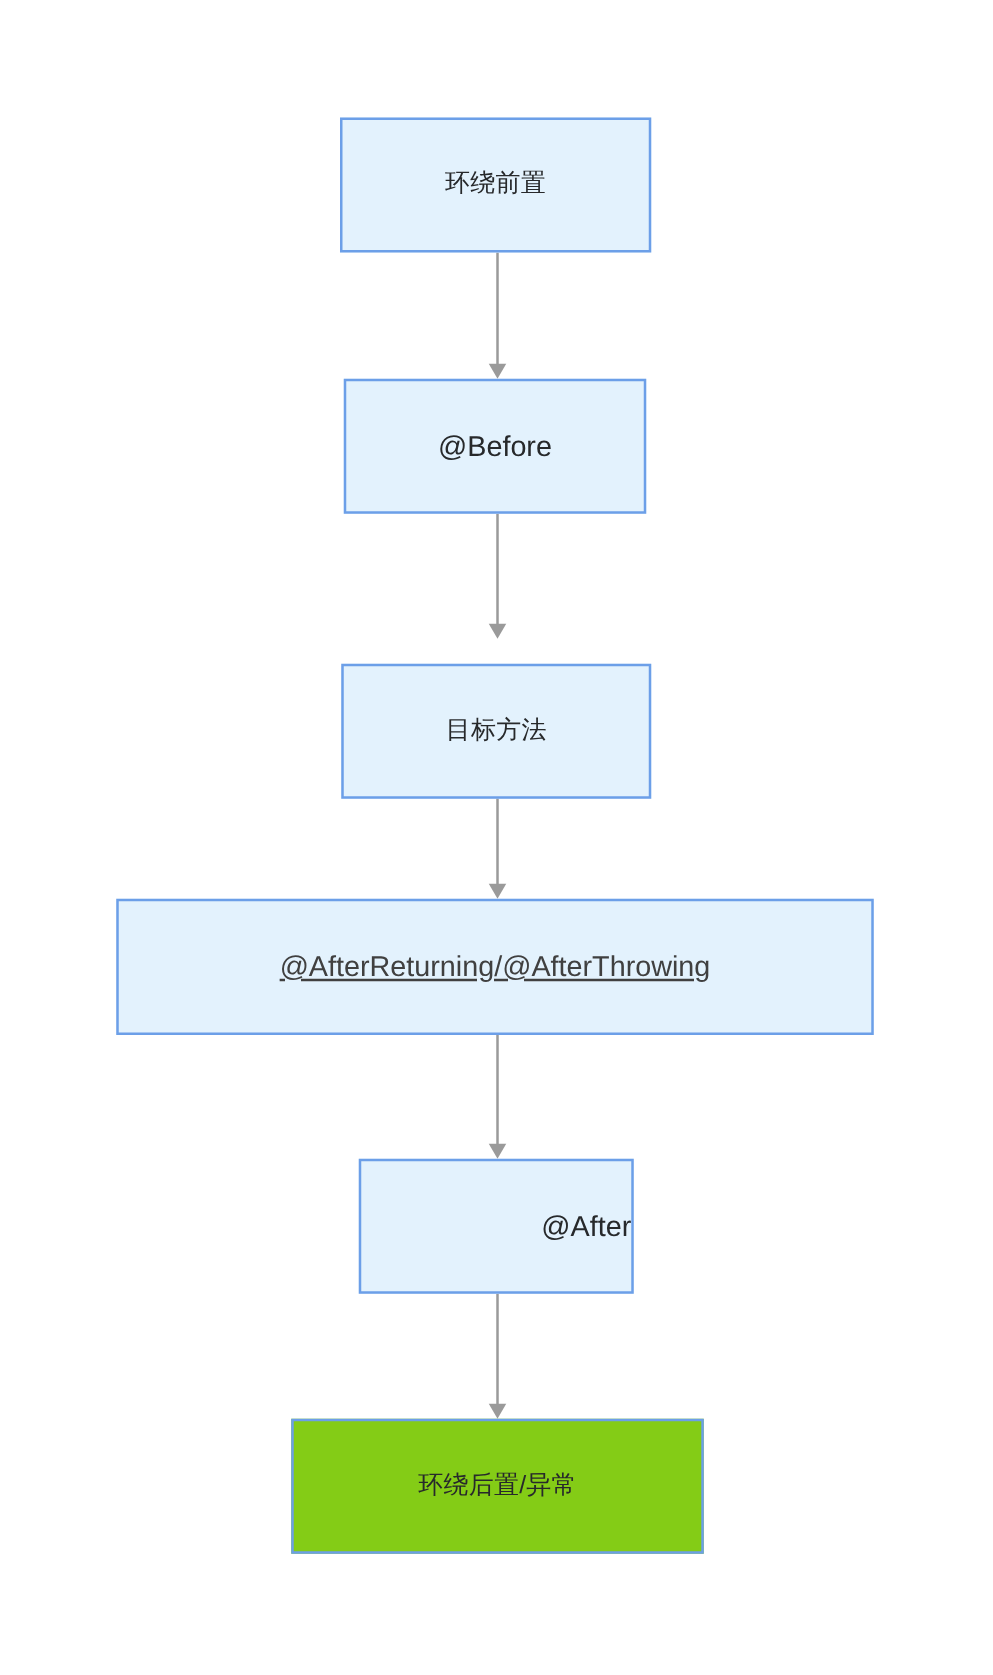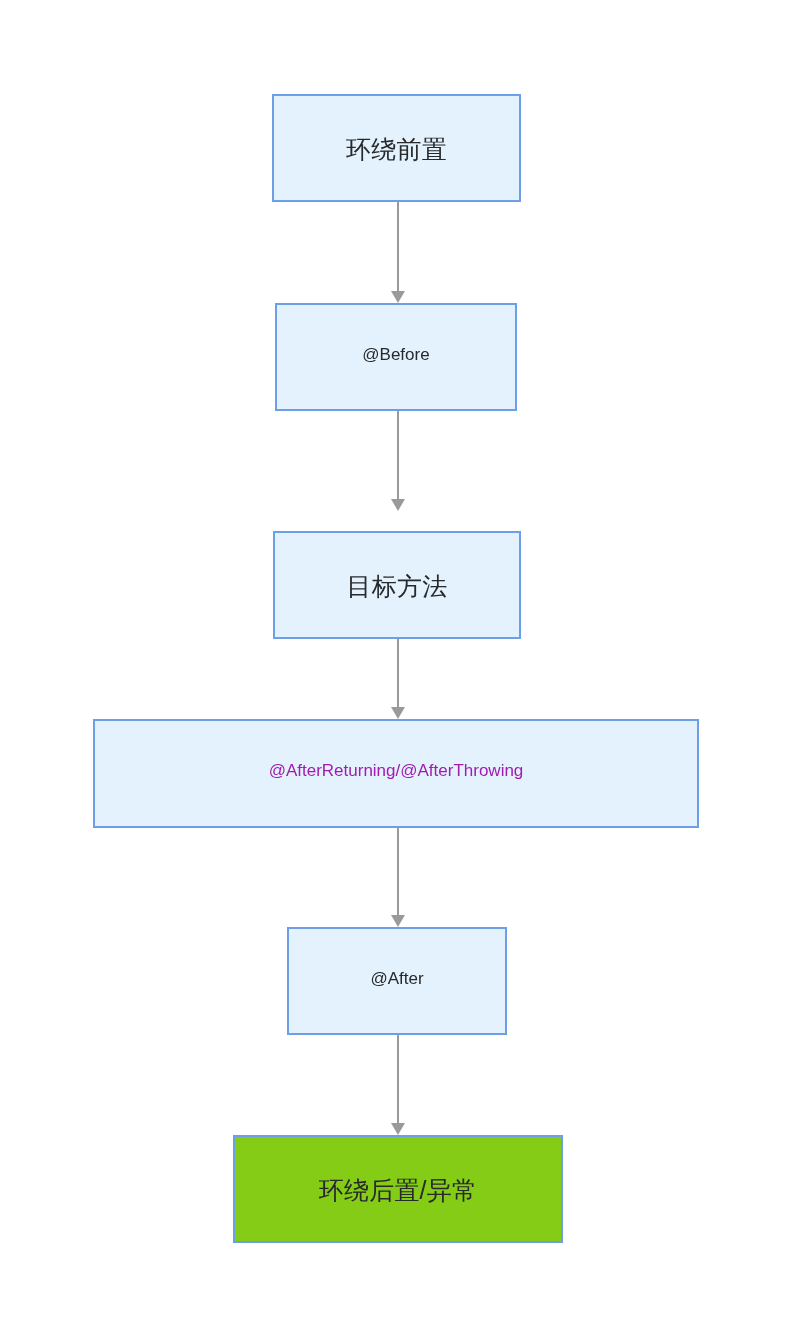--- a/index.html
+++ b/index.html
@@ -29,32 +29,32 @@
     box-sizing: border-box;
     background: #e3f2fd;
     border: 2px solid #6c9fe8;
     display: flex;
     align-items: flex-start;
     justify-content: center;
     padding-top: 0;
   }
 
   .flow-node .node-label {
-    font-size: 25px;
+    font-size: 20px;
     line-height: 1;
     color: #27292b;
     white-space: nowrap;
     font-weight: 400;
     letter-spacing: 0.2px;
     position: relative;
     top: 41px;
   }
 
   .flow-node.latin .node-label {
-    font-size: 17px;
+    font-size: 23px;
     letter-spacing: 0px;
   }
 
   
   .flow-edge {
     position: absolute;
   }
   .edge-line {
     position: absolute;
     width: 2px;
@@ -99,21 +99,21 @@
     <div class="flow-node" style="left: 272px; top: 94px; width: 249px; height: 108px; background: rgb(227, 242, 253); border-color: rgb(108, 159, 232);">
       <span class="node-label" style="color: rgb(39, 41, 43);">环绕前置</span>
     </div>
     <div class="flow-node latin" style="left: 275px; top: 303px; width: 242px; height: 108px; background: rgb(227, 242, 253); border-color: rgb(108, 159, 232);">
       <span class="node-label" style="color: rgb(39, 41, 43);">@Before</span>
     </div>
     <div class="flow-node" style="left: 273px; top: 511px; width: 248px; height: 108px; background: rgb(227, 242, 253); border-color: rgb(108, 159, 232); margin-top: 20px;">
       <span class="node-label" style="color: rgb(39, 41, 43);">目标方法</span>
     </div>
     <div class="flow-node latin" style="left: 93px; top: 719px; width: 606px; height: 109px; background: rgb(227, 242, 253); border-color: rgb(108, 159, 232);">
-      <span class="node-label" style="color: #a21caf;">@AfterReturning/@AfterThrowing</span>
+      <span class="node-label" style="color: #404040; text-decoration: underline;">@AfterReturning/@AfterThrowing</span>
     </div>
-    <div class="flow-node latin" style="left: 287px; top: 927px; width: 220px; height: 108px; background: rgb(227, 242, 253); border-color: rgb(108, 159, 232);">
+    <div class="flow-node latin" style="left: 287px; top: 927px; width: 220px; height: 108px; background: rgb(227, 242, 253); border-color: rgb(108, 159, 232); justify-content: flex-end;">
       <span class="node-label" style="color: rgb(39, 41, 43);">@After</span>
     </div>
     <div class="flow-node" style="left: 233px; top: 1135px; width: 330px; height: 108px; background: #84cc16; border-color: rgb(108, 159, 232);">
       <span class="node-label" style="color: rgb(39, 41, 43);">环绕后置/异常</span>
     </div>
   </div>
 
 </body></html>

